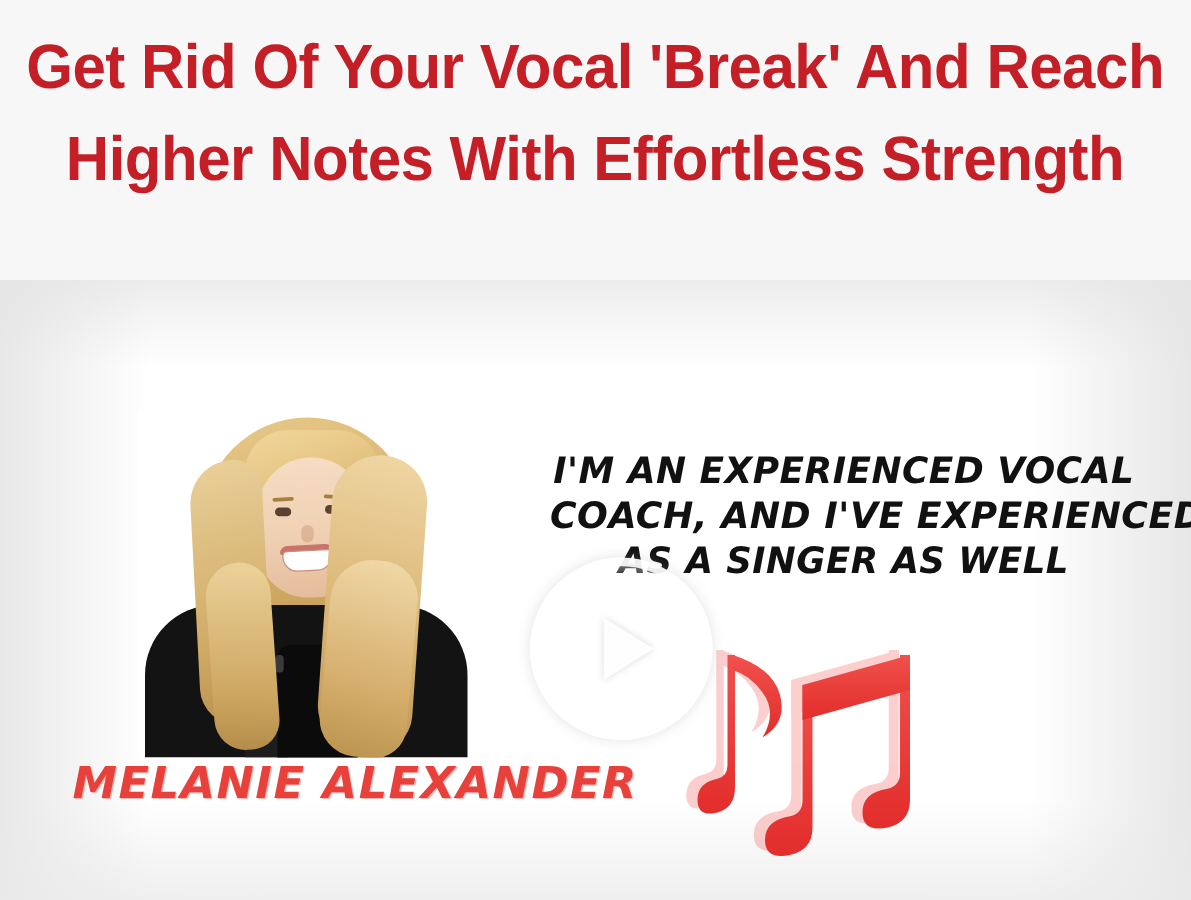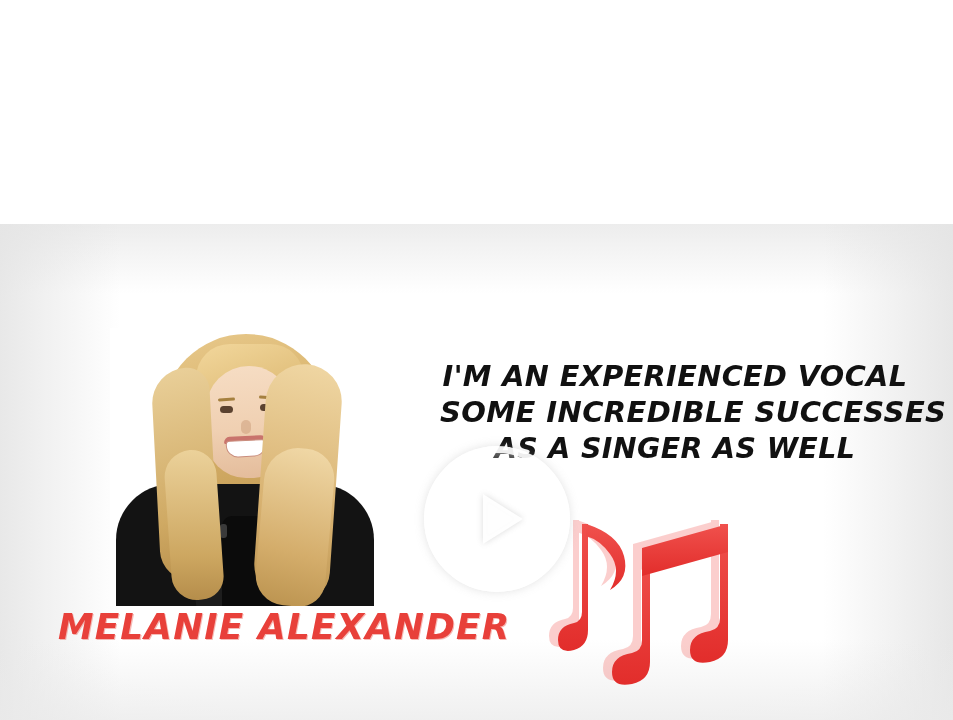--- a/index.html
+++ b/index.html
@@ -323,20 +323,24 @@
     width: 215px;
     height: 200px;
   }
   .music-notes svg { display: block; width: 100%; height: 100%; }
 </style>
 </head>
 <body>
 
 <div class="page">
 
+  <div class="headline-band">
+    <div class="headline-line">Get Rid Of Your Vocal 'Break' And Reach</div>
+    <div class="headline-line">Higher Notes With Effortless Strength</div>
+  </div>
 
   <div class="video-stage">
 
     <div class="vig vig-top"></div>
     <div class="vig vig-left"></div>
     <div class="vig vig-right"></div>
     <div class="vig vig-bottom"></div>
 
     <div class="portrait-wrap">
       <div class="portrait-photo">
@@ -358,21 +362,21 @@
         <div class="hair-front-over-l"></div>
         <div class="hair-strand-r"></div>
         <div class="hair-front-over"></div>
       </div>
     </div>
 
     <div class="name-caption">MELANIE ALEXANDER</div>
 
     <div class="quote-block">
       <div class="quote-line l1">I'M AN EXPERIENCED VOCAL</div>
-      <div class="quote-line l3">SOME INCREDIBLE SUCCESSES</div>
+      <div class="quote-line l2">COACH, AND I'VE EXPERIENCED</div>
       <div class="quote-line l4">AS A SINGER AS WELL</div>
     </div>
 
     <div class="music-notes">
       <svg viewBox="0 0 215 200" xmlns="http://www.w3.org/2000/svg" aria-hidden="true">
         <defs>
           <linearGradient id="noteGrad" x1="0" y1="0" x2="0" y2="1">
             <stop offset="0%" stop-color="#f0514d"></stop>
             <stop offset="100%" stop-color="#e22d2b"></stop>
           </linearGradient>

